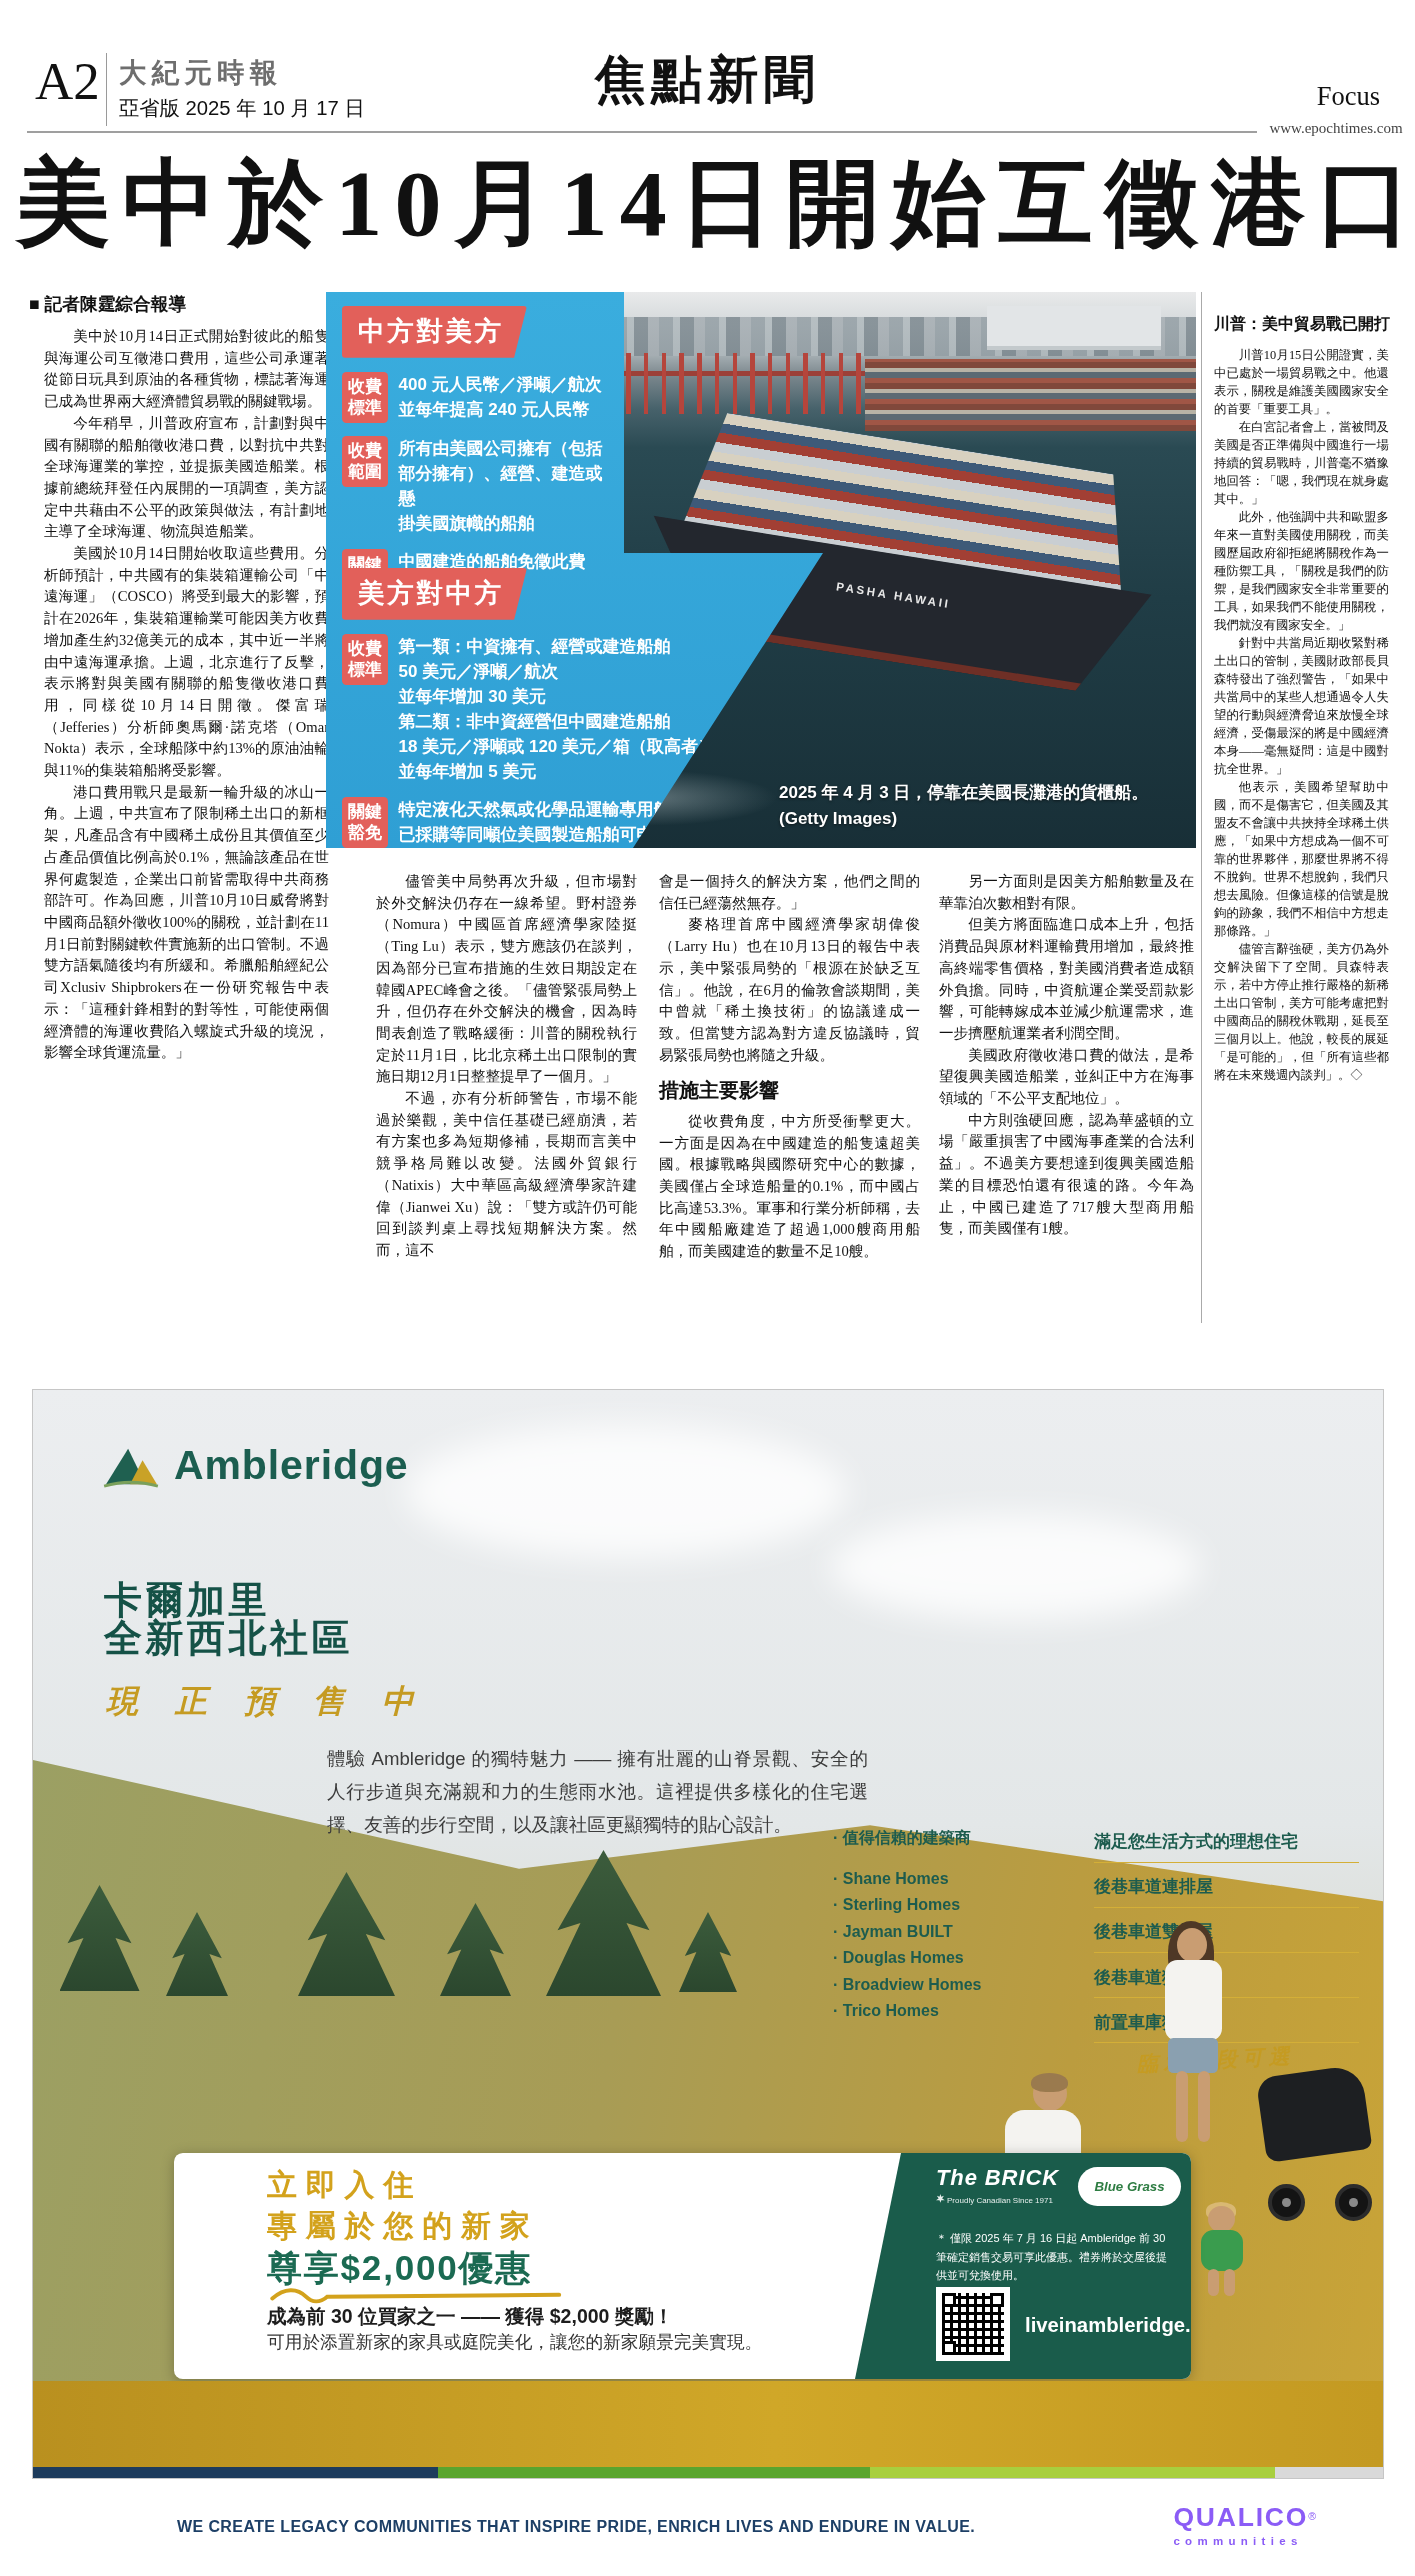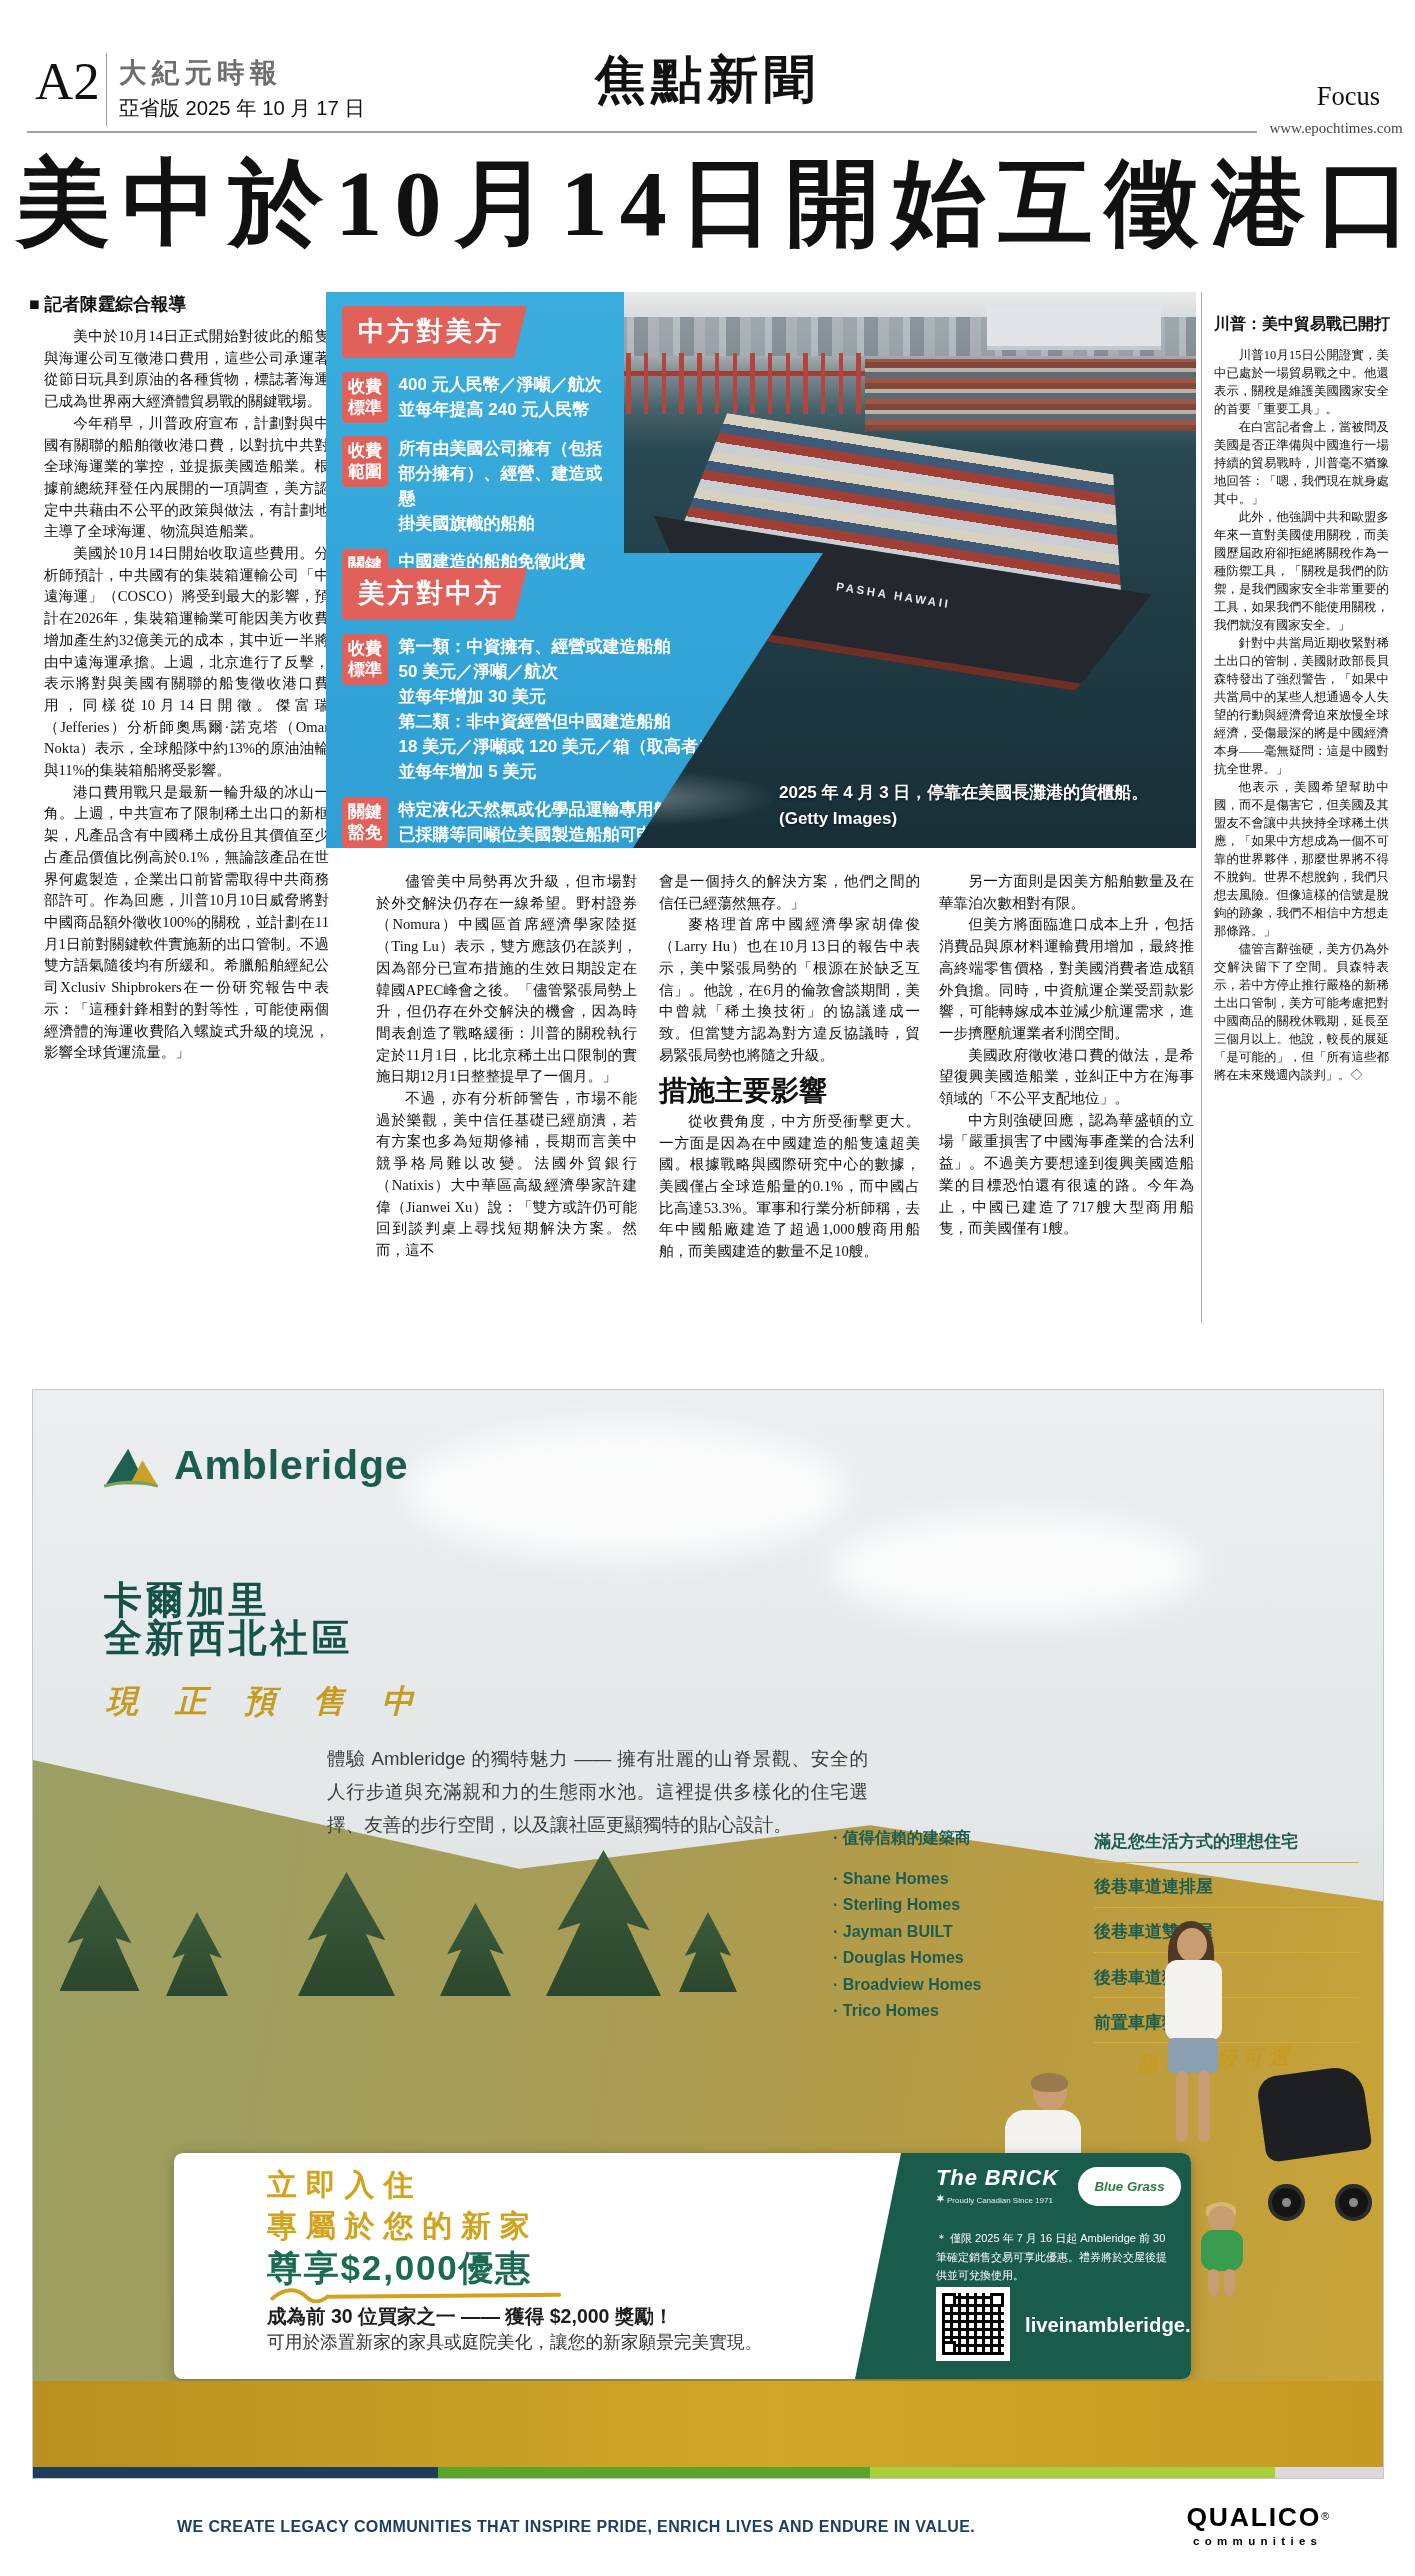--- a/index.html
+++ b/index.html
@@ -28,21 +28,21 @@
   
   .byline { position:absolute; left:29px; top:292px; width:285px; font-size:17.7px; font-weight:700;
             font-family:"Liberation Sans", sans-serif; }
   .col { position:absolute; font-size:14.6px; line-height:21.7px; text-align:justify; }
   .col p { text-indent:2em; margin:0; }
   .col p.noindent { text-indent:0; }
   .col1 { left:29px;  top:326px; width:285px;margin-left:15px; }
   .col2 { left:376px; top:871px; width:261px; }
   .col3 { left:659px; top:871px; width:261px; }
   .col4 { left:939px;top:871px; width:255px; }
-  .subhead { font-family:Liberation Sans, sans-serif; font-size:28px; font-weight:700;
+  .subhead { font-family:Liberation Sans, sans-serif; font-size:20px; font-weight:700;
              margin:14px 0 8.8px 0; text-indent:0; }
   .side-rule { position:absolute; left:1201px; top:292px; width:0.9px; height:1031px; background:#aaa; }
 
   
   .sidebar { position:absolute; left:1214px; top:290px; width:175px; }
   .sidebar h2 { font-family:"Liberation Sans", sans-serif; font-size:16px; font-weight:800;
                 white-space:nowrap; margin-bottom:10.6px;margin-top:24px; }
   .sidebar p { font-size:12.4px; line-height:18px; text-align:justify; text-indent:2em; margin:0; }
 
   
@@ -157,21 +157,21 @@
   .ad-strip .s2 { width:32%; background:#5aa52e; }
   .ad-strip .s3 { width:30%; background:#a8cf3e; }
   .ad-strip .s4 { flex:1; background:#d9d9d9; }
 
   
   .footer { position:absolute; left:0; right:0; top:2479px; height:97px; background:#fff;
     font-family:"Liberation Sans", sans-serif; }
   .foot-tag { position:absolute; left:177px; top:39px; font-size:16px; color:#1d3f66; letter-spacing:0.4px; }
   .foot-tag .t1 { font-weight:600; }
   .foot-tag .t2 { font-weight:800; }
-  .qualico { position:absolute; right:86px; top:23px; text-align:center; color:#000000; }
+  .qualico { position:absolute; right:99px; top:23px; text-align:left; color:#8b5cf6; }
   .qualico .qn { font-size:26.5px; font-weight:800; letter-spacing:1.8px; }
   .qualico .qr-mark { font-size:10.6px; vertical-align:super; }
   .qualico .qs { font-size:11.5px; letter-spacing:5.3px; font-weight:600; margin-top:1.8px; }
 </style>
 </head>
 <body>
 
 <div class="page">
 
   <div class="hdr-a2">A2</div>

